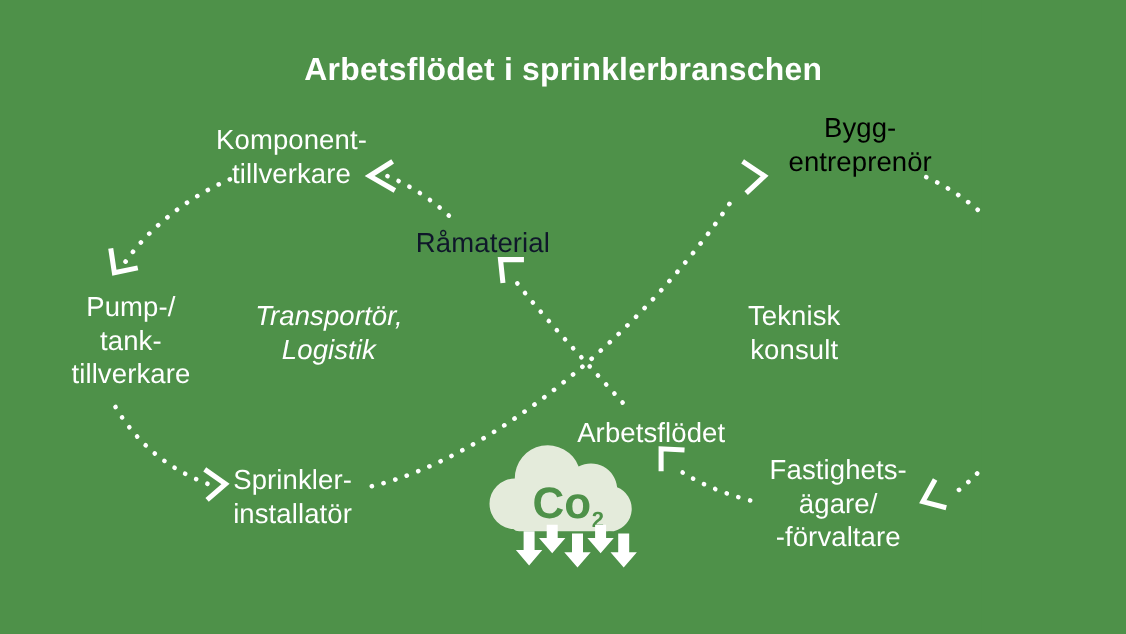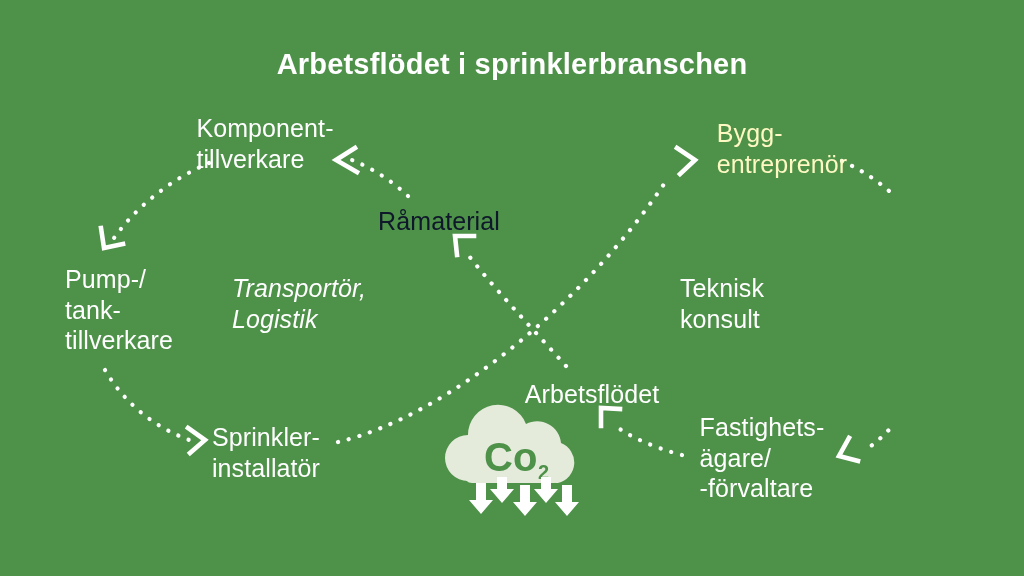--- a/index.html
+++ b/index.html
@@ -23,21 +23,21 @@
     height: 576px;
     pointer-events: none;
   }
   .node {
     position: absolute;
     color: #ffffff;
     font-family: "Liberation Sans", "DejaVu Sans", sans-serif;
     font-weight: 300;
     font-size: 25px;
     line-height: 1.22;
-    text-align: left;
+    text-align: center;
     white-space: pre-line;
     letter-spacing: 0.1px;
     transform: translate(-50%, -50%);
   }
   #diagram-title {
     position: absolute;
     left: 512px;
     top: 64px;
     transform: translate(-50%, -50%);
     color: #ffffff;
@@ -114,21 +114,21 @@
   <div class="node" style="left: 266px; top: 452px; color: rgb(255, 255, 255);">Sprinkler-
 installatör</div>
 
   <div class="node" style="left: 299px; top: 303px; color: rgb(255, 255, 255); font-style: italic;">Transportör,
 Logistik</div>
 
   <div class="node" style="left: 439px; top: 221px; color: #0f172a;">Råmaterial</div>
 
   <div class="node" style="left: 592px; top: 394px; color: rgb(255, 255, 255);">Arbetsflödet</div>
 
-  <div class="node" style="left: 782px; top: 148px; color: #fef9c3;">Bygg-
+  <div class="node" style="left: 782px; top: 132px; color: #000000;">Bygg-
 entreprenör</div>
 
   <div class="node" style="left: 722px; top: 303px; color: rgb(255, 255, 255);">Teknisk
 konsult</div>
 
 
   <div class="node" style="left: 762px; top: 458px; color: rgb(255, 255, 255);">Fastighets-
 ägare/
 -förvaltare</div>
 

